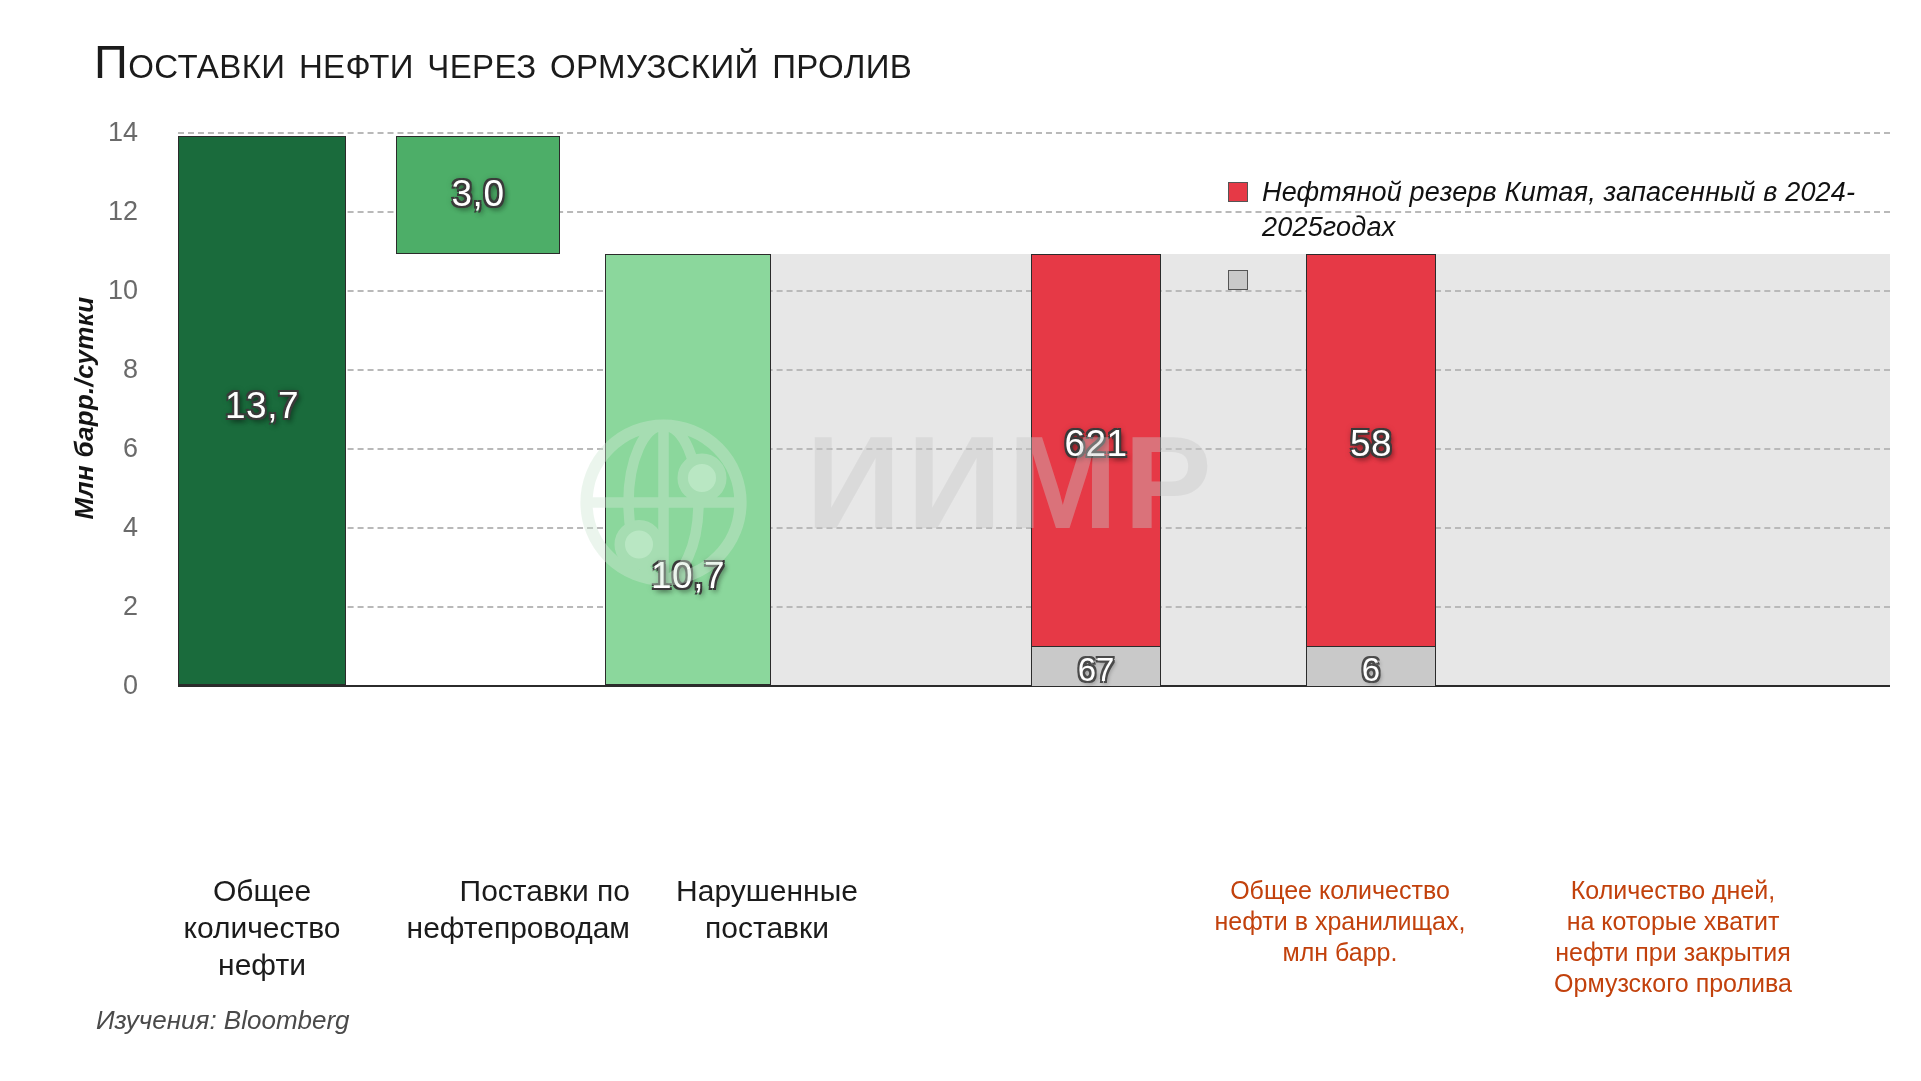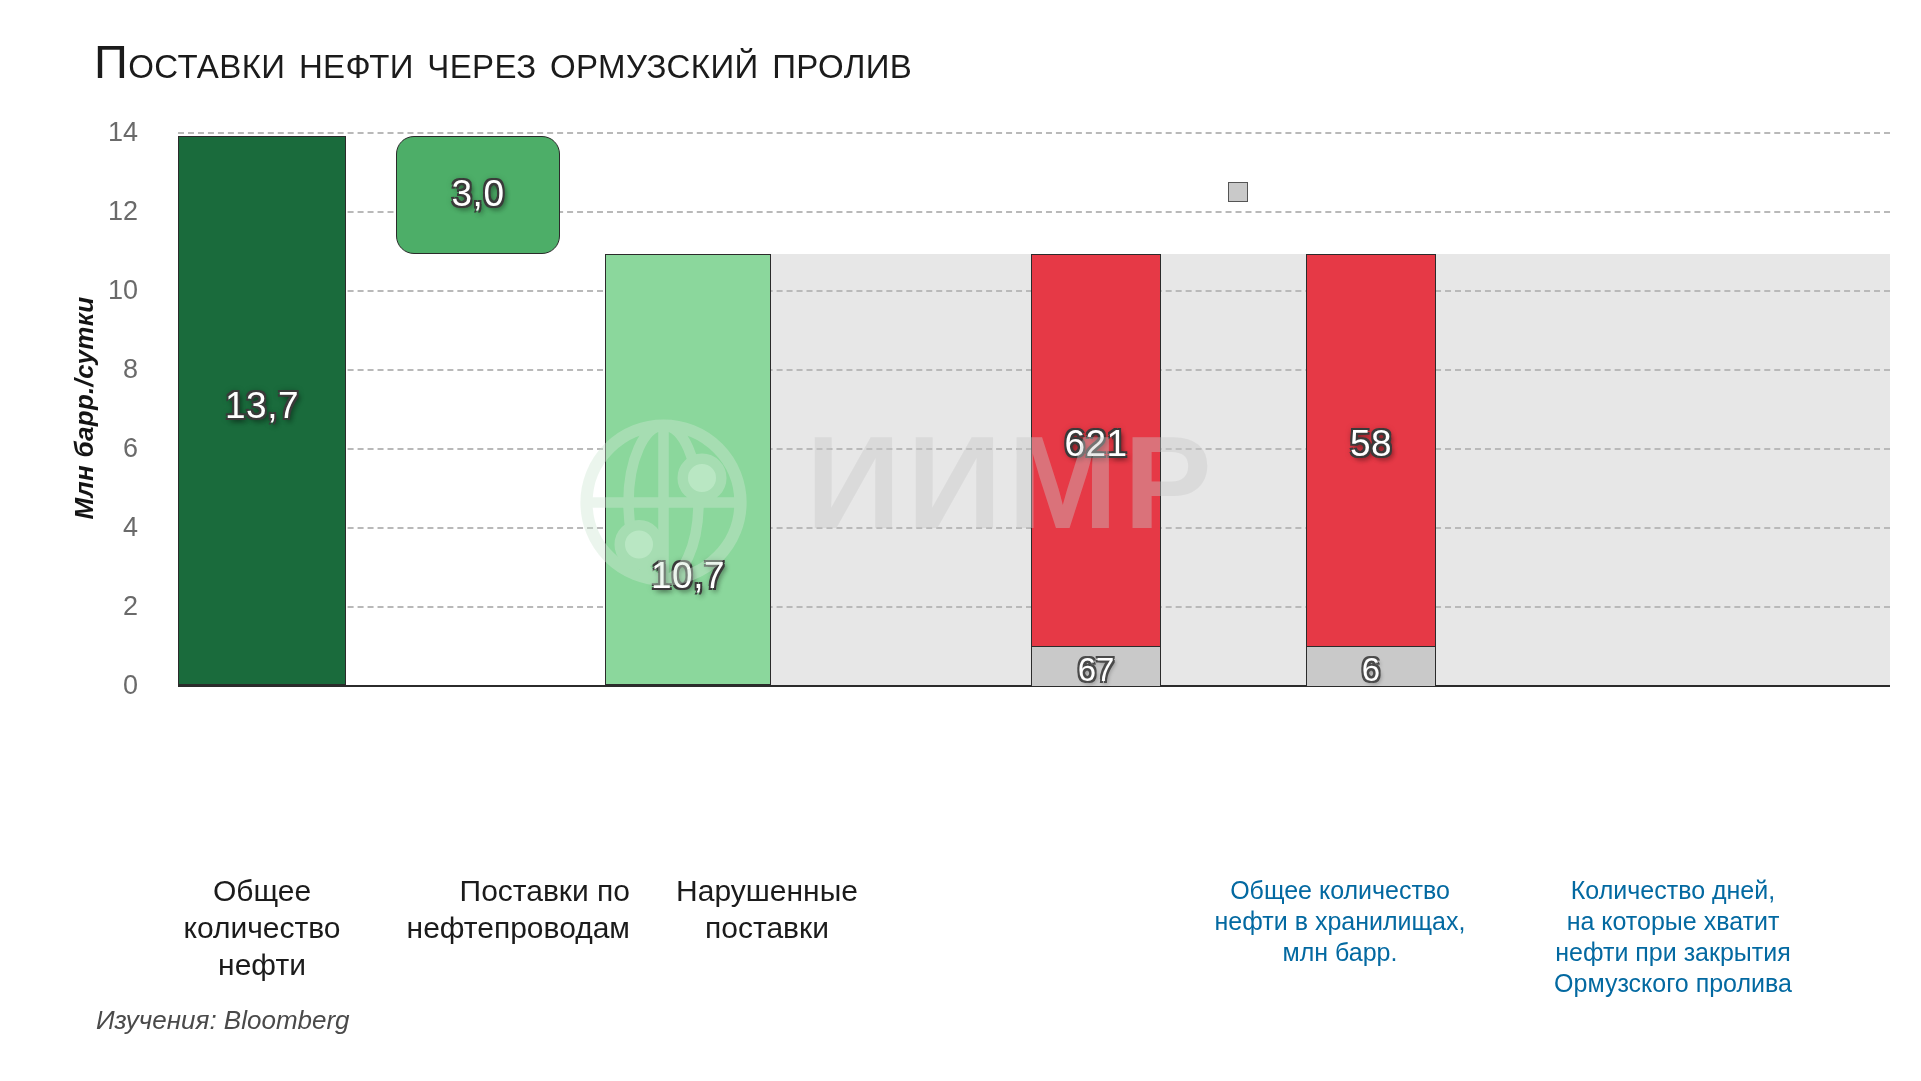--- a/index.html
+++ b/index.html
@@ -104,21 +104,21 @@
 
   
   .xlabel{
     position:absolute;
     text-align:center;
     color:#1b1b1b;
     line-height:1.24;
     white-space:pre-line;
   }
   .xlabel.big{font-size:30px;}
-  .xlabel.small{font-size:25px;color:#0369a1;}
+  .xlabel.small{font-size:25px;color:#c2410c;}
 
   
   #legend{
     position:absolute;left:1228px;top:175px;
     width:640px;
   }
   .legend-row{
     display:flex;align-items:flex-start;
     margin-bottom:18px;
   }
@@ -194,21 +194,21 @@
         <div class="ytick" style="top: 316px;">6</div>
         <div class="ytick" style="top: 237px;">8</div>
         <div class="ytick" style="top: 158px;">10</div>
         <div class="ytick" style="top: 79px;">12</div>
         <div class="ytick" style="top: 0px;">14</div>
       </div>
     <div id="bars">
         <div class="bar" style="left: 0px; width: 168px; top: 3.95px; height: 549.05px; background: rgb(26, 107, 60);">
           <div class="bar-label" style="top: 248px;">13,7</div>
         </div>
-        <div class="bar" style="left: 218px; width: 164px; top: 3.95px; height: 118.5px; background: rgb(77, 174, 104); border-radius: 18px;">
+        <div class="bar" style="left: 218px; width: 164px; top: 3.95px; height: 118.5px; background: rgb(77, 174, 104);">
           <div class="bar-label" style="top: 36px;">3,0</div>
         </div>
         <div class="bar" style="left: 427px; width: 166px; top: 122.45px; height: 430.55px; background: rgb(139, 215, 156);">
           <div class="bar-label" style="top: 300px;">10,7</div>
         </div>
         <div class="bar" style="left: 853px; width: 130px; top: 122.45px; height: 430.55px; background: transparent;">
           <div class="seg" style="top: 0px; height: 390.509px; background: rgb(230, 57, 70);">
             <div class="bar-label" style="top: 168px; text-align: center;">621</div>
           </div>
           <div class="seg" style="top: 390.509px; height: 40.0412px; background: rgb(201, 201, 201); border-top: 1.5px solid rgb(43, 43, 43);">
@@ -238,20 +238,24 @@
 нефти в хранилищах,
 млн барр.</div>
       <div class="xlabel small" style="left: 1528px; width: 290px; top: 875px;">Количество дней,
 на которые хватит
 нефти при закрытия
 Ормузского пролива</div>
     </div>
 
   <div id="legend">
       <div class="legend-row">
+        <span class="swatch" style="background: rgb(230, 57, 70);"></span>
+        <span class="legend-text">Нефтяной резерв Китая, запасенный в 2024-2025годах</span>
+      </div>
+      <div class="legend-row">
         <span class="swatch" style="background: rgb(201, 201, 201);"></span>
       </div>
     </div>
 
   <div id="source">Изучения: Bloomberg</div>
 
   <div id="watermark">
     <svg id="wm-globe" viewBox="0 0 100 100">
       <circle cx="50" cy="50" r="44" fill="none" stroke="#cfe8d4" stroke-width="7"></circle>
       <ellipse cx="50" cy="50" rx="20" ry="44" fill="none" stroke="#cfe8d4" stroke-width="6"></ellipse>

